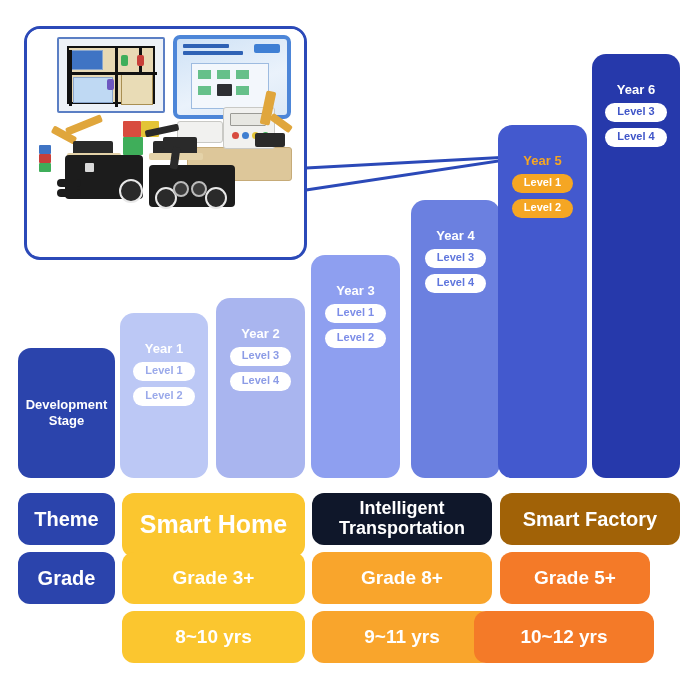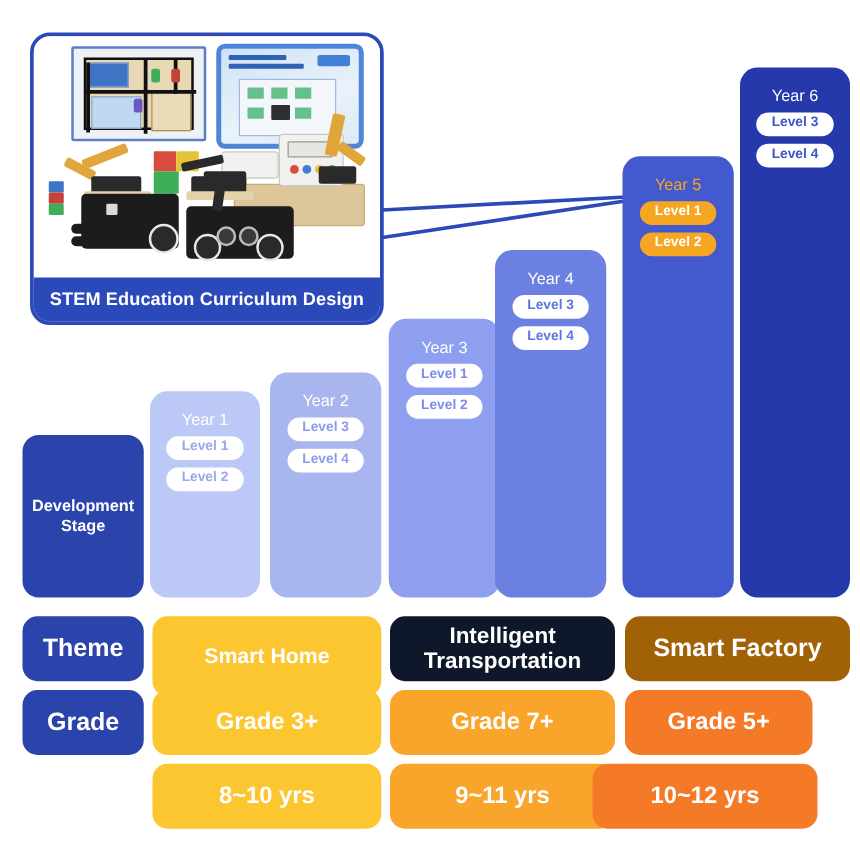--- a/index.html
+++ b/index.html
@@ -73,21 +73,21 @@
   .wheel { position:absolute; background:#2a2a2a; border:2px solid #e8e8e8;
            border-radius:50%; }
   .cube { position:absolute; border-radius:1px; }
 
   
   .bar {
     position: absolute; border-radius: 14px;
     display: flex; flex-direction: column; align-items: center;
   }
   .bar-title {
-    margin-top: 15px; font-size: 13px; font-weight: normal; color: #ffffff;
+    margin-top: 28px; font-size: 13px; font-weight: bold; color: #ffffff;
     white-space: nowrap;
   }
   .pill {
     margin-top: 6px; padding: 2px 12px 3px; border-radius: 999px;
     font-size: 11px; font-weight: bold; white-space: nowrap; line-height: 1.25;
   }
   .pill.plain { background: #ffffff; }
   .pill.accent { background: #f5a623; color: #ffffff; }
 
   
@@ -195,21 +195,20 @@
       <div class="wheel" style="left:128px;top:158px;width:22px;height:22px;"></div>
       <div class="wheel" style="left:178px;top:158px;width:22px;height:22px;"></div>
       <div class="wheel" style="left:146px;top:152px;width:16px;height:16px;background:#3a3a3a;border-color:#bbb;"></div>
       <div class="wheel" style="left:164px;top:152px;width:16px;height:16px;background:#3a3a3a;border-color:#bbb;"></div>
       <div class="arm" style="left:126px;top:104px;width:56px;height:36px;">
         <div class="base" style="left:10px;top:4px;width:34px;height:12px;"></div>
         <div class="seg" style="left:18px;top:14px;width:8px;height:22px;background:#2a2a2a;transform:rotate(8deg);"></div>
       </div>
     </div>
 
-    <div class="card-title">STEM Education Curriculum Design</div>
   </div>
 
   <div class="stage-box" style="left:18px;top:348px;width:97px;height:130px;">
     <div>
       <div>Development</div>
       <div>Stage</div>
     </div>
   </div>
 
   <div class="bar" style="left:120px;top:313px;width:88px;height:165px;background:#bcc8f5;">
@@ -223,46 +222,46 @@
     <div class="pill plain" style="color:#8c9ce6;">Level 3</div>
     <div class="pill plain" style="color:#8c9ce6;">Level 4</div>
   </div>
 
   <div class="bar" style="left:311px;top:255px;width:89px;height:223px;background:#8e9ff0;">
     <div class="bar-title">Year 3</div>
     <div class="pill plain" style="color:#7c8de8;">Level 1</div>
     <div class="pill plain" style="color:#7c8de8;">Level 2</div>
   </div>
 
-  <div class="bar" style="left:396px;top:200px;width:89px;height:278px;background:#6b80e0;">
+  <div class="bar" style="left:411px;top:200px;width:89px;height:278px;background:#6b80e0;">
     <div class="bar-title">Year 4</div>
     <div class="pill plain" style="color:#5f76dd;">Level 3</div>
     <div class="pill plain" style="color:#5f76dd;">Level 4</div>
   </div>
 
   <div class="bar" style="left:498px;top:125px;width:89px;height:353px;background:#4359ce;">
     <div class="bar-title" style="color:#f5a623;">Year 5</div>
     <div class="pill accent">Level 1</div>
     <div class="pill accent">Level 2</div>
   </div>
 
   <div class="bar" style="left:592px;top:54px;width:88px;height:424px;background:#2639ab;">
     <div class="bar-title">Year 6</div>
     <div class="pill plain" style="color:#3f55c8;">Level 3</div>
     <div class="pill plain" style="color:#3f55c8;">Level 4</div>
   </div>
 
   <div class="rowlabel" style="left:18px;top:493px;width:97px;height:52px;font-size:20px;">Theme</div>
   <div class="rowlabel" style="left:18px;top:552px;width:97px;height:52px;font-size:20px;">Grade</div>
 
-  <div class="cell" style="left:122px;top:493px;width:183px;height:64px;background:#fbc62f;font-size:17px;">Smart Home</div>
+  <div class="cell" style="left:122px;top:493px;width:183px;height:64px;background:#fbc62f;font-size:25px;">Smart Home</div>
   <div class="cell" style="left:312px;top:493px;width:180px;height:52px;background:#0f172a;font-size:18px;">Intelligent Transportation</div>
   <div class="cell" style="left:500px;top:493px;width:180px;height:52px;background:#a16207;font-size:20px;">Smart Factory</div>
 
   <div class="cell" style="left:122px;top:552px;width:183px;height:52px;background:#fbc62f;font-size:19px;">Grade 3+</div>
-  <div class="cell" style="left:312px;top:552px;width:180px;height:52px;background:#f9a52c;font-size:19px;">Grade 7+</div>
+  <div class="cell" style="left:312px;top:552px;width:180px;height:52px;background:#f9a52c;font-size:19px;">Grade 8+</div>
   <div class="cell" style="left:500px;top:552px;width:150px;height:52px;background:#f47a28;font-size:19px;">Grade 5+</div>
 
   <div class="cell" style="left:122px;top:611px;width:183px;height:52px;background:#fbc62f;font-size:19px;">8~10 yrs</div>
   <div class="cell" style="left:312px;top:611px;width:180px;height:52px;background:#f9a52c;font-size:19px;">9~11 yrs</div>
   <div class="cell" style="left:474px;top:611px;width:180px;height:52px;background:#f47a28;font-size:19px;">10~12 yrs</div>
 
 </div>
 
 </body></html>

